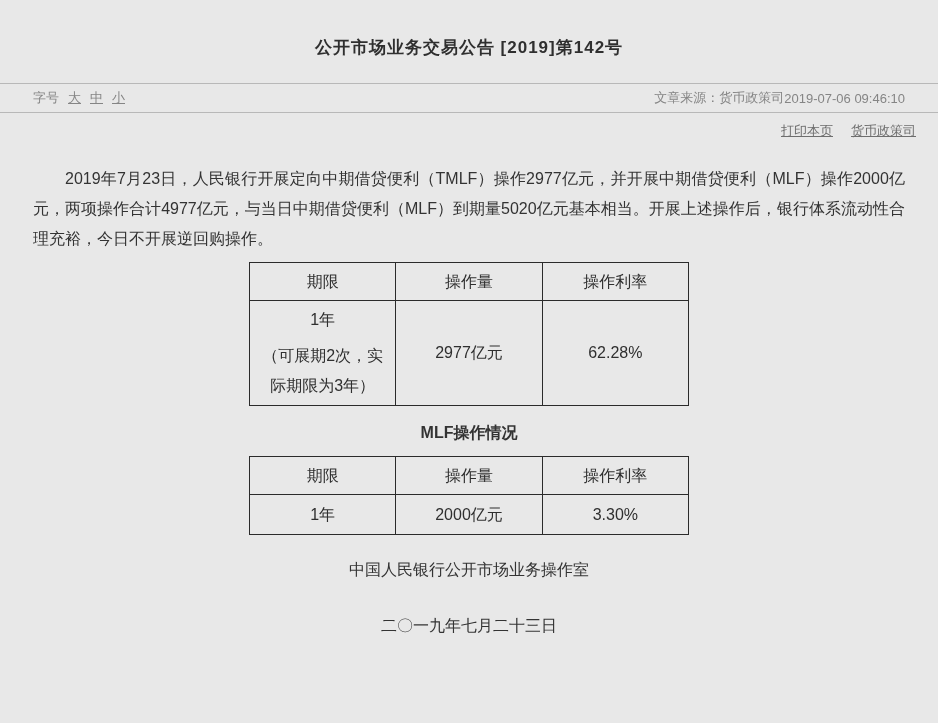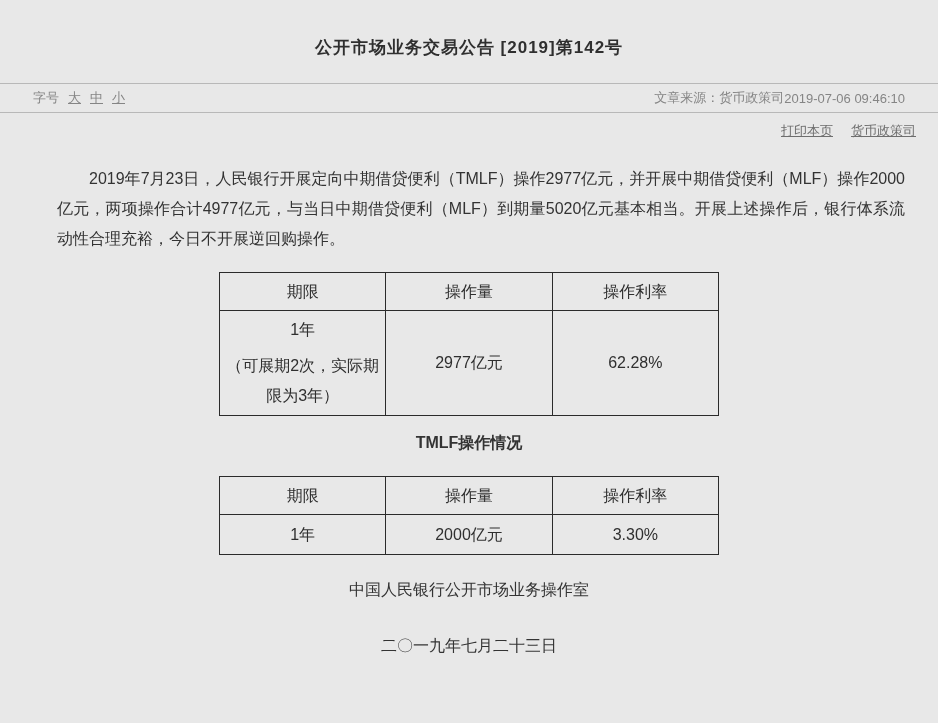--- a/index.html
+++ b/index.html
@@ -60,34 +60,33 @@
   .article {
     padding: 0 33px;
     font-size: 16px;
     line-height: 30px;
     color: #333;
   }
   .lead-paragraph {
     margin-top: 24px;
     text-indent: 2em;
     text-align: justify;
-    margin-left: 24px;
   }
   .follow-line { text-align: left; }
   .section-title {
     margin-top: 20px;
     text-align: center;
     font-weight: bold;
     font-size: 16px;
   }
   .section-title.mlf { margin-top: 12px; }
   
   .op-table {
-    width: 500px;
-    margin: 18px auto 0 auto;
+    width: 440px;
+    margin: 8px auto 0 auto;
     border-collapse: collapse;
     table-layout: fixed;
     font-size: 16px;
     color: #2f2f2f;
   }
   .op-table th, .op-table td {
     border: 1px solid #2b2b2b;
     text-align: center;
     vertical-align: middle;
     font-weight: normal;
@@ -154,21 +153,21 @@
           <td>
             <div class="term-main">1年</div>
             <div class="term-note">（可展期2次，实际期限为3年）</div>
           </td>
           <td>2977亿元</td>
           <td>62.28%</td>
         </tr>
       </tbody>
     </table>
 
-    <div class="section-title mlf">TMLF操作情况</div>
+    <div class="section-title mlf">MLF操作情况</div>
 
     <table class="op-table">
       <thead>
         <tr>
           <th>期限</th>
           <th>操作量</th>
           <th>操作利率</th>
         </tr>
       </thead>
       <tbody>

